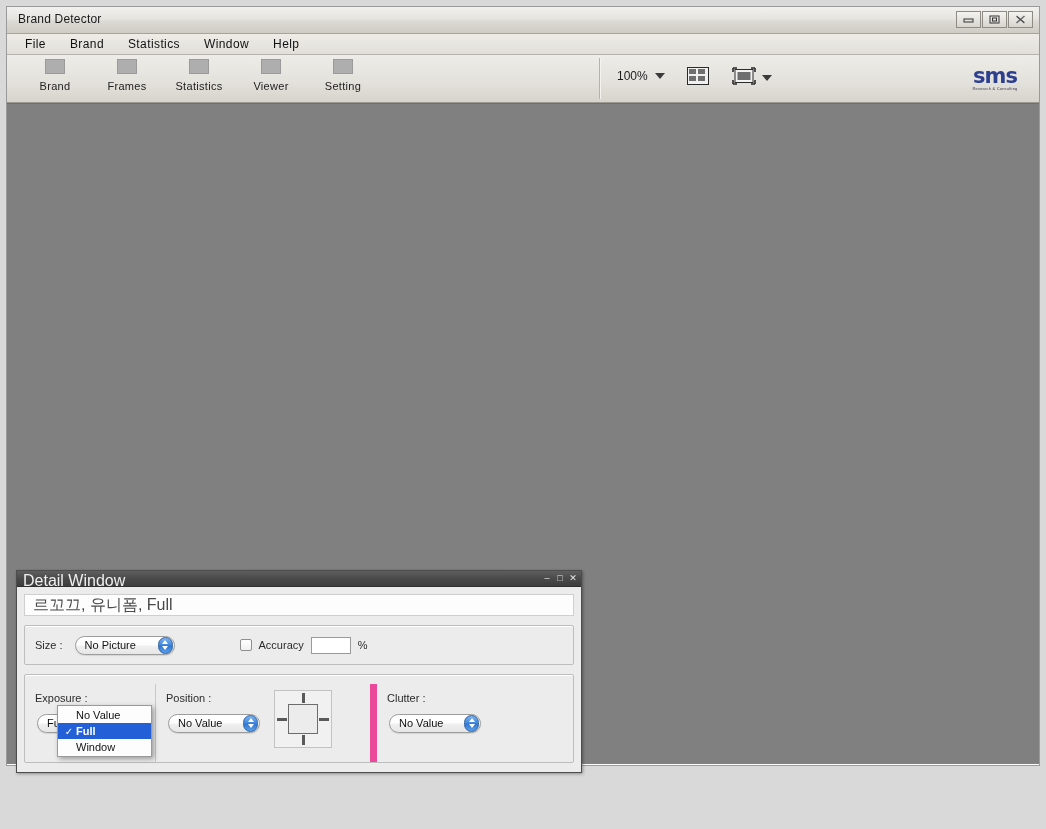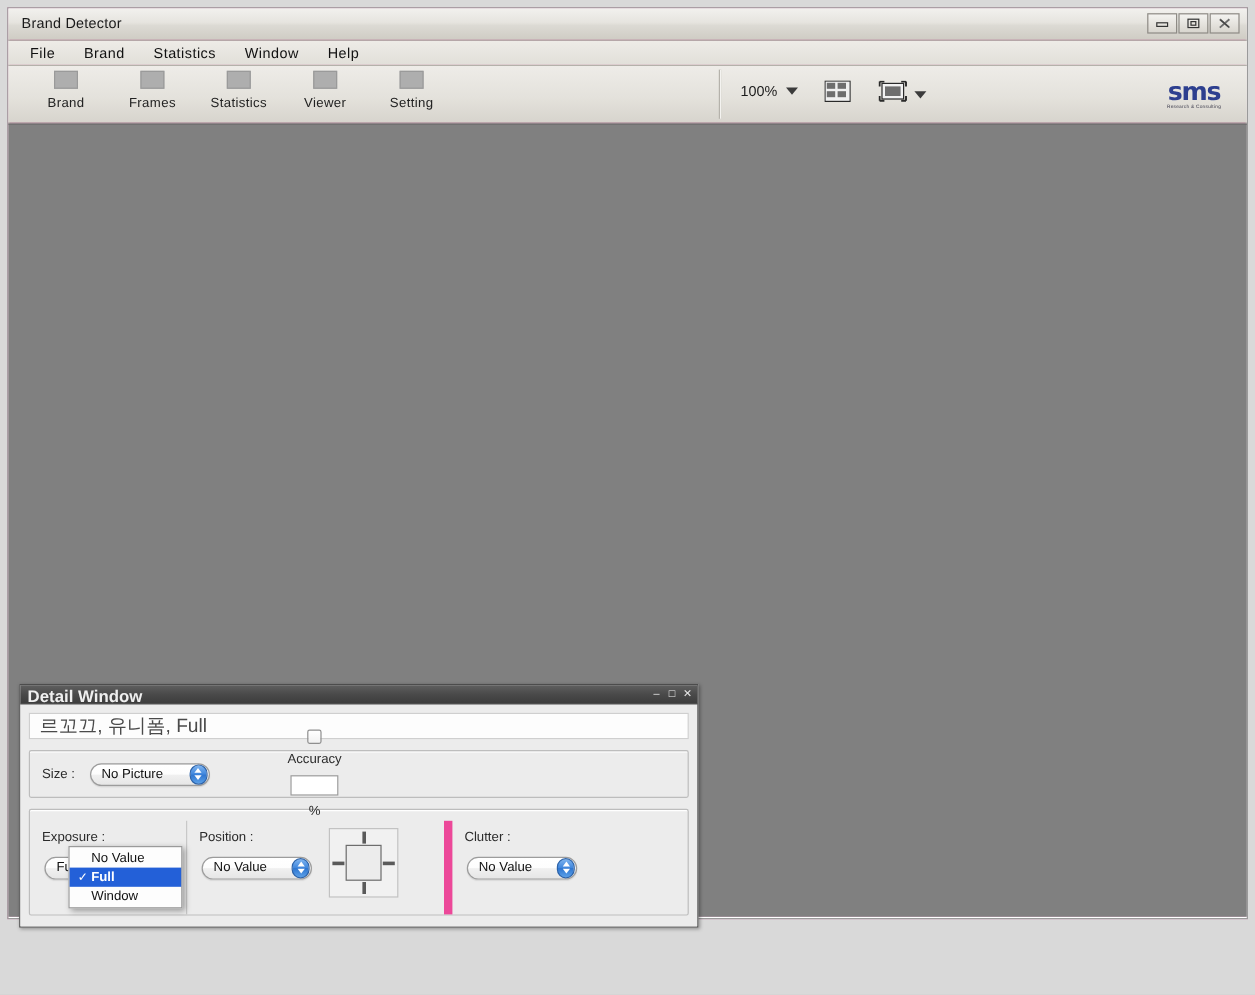--- a/index.html
+++ b/index.html
@@ -145,21 +145,21 @@
     box-shadow: 1px 1px 3px rgba(0,0,0,0.35);
   }
   #detail-titlebar {
     height: 15px;
     background: linear-gradient(to bottom, #5f5f5f 0%, #4a4a4a 50%, #3d3d3d 100%);
     position: relative;
     border-bottom: 1px solid #2f2f2f;
   }
   #detail-titlebar .dt-title {
     position: absolute; left: 6px; top: 1px;
-    font-size: 14px; color: #efefef; font-weight: bold;
+    font-size: 16px; color: #efefef;
   }
   .dt-controls {
     position: absolute; right: 3px; top: 2px;
     display: flex; gap: 3px; align-items: center;
   }
   .dt-btn {
     width: 10px; height: 10px;
     display: flex; align-items: center; justify-content: center;
     color: #e8e8e8;
     font-size: 9px; line-height: 1;
@@ -239,21 +239,20 @@
     border-top: 4px solid #ffffff;
   }
   #size-popup { width: 100px; }
   #exposure-popup { width: 92px; }
   #position-popup { width: 92px; }
   #clutter-popup { width: 92px; }
 
   #accuracy-block {
     display: flex; align-items: center; gap: 7px;
     margin-left: 53px;
-    flex-direction: column;
   }
   .checkbox {
     width: 12px; height: 12px;
     background: linear-gradient(to bottom, #ffffff, #f1f1f1);
     border: 1px solid #8f8f8f;
     border-radius: 2px;
     box-sizing: border-box;
   }
   .text-input {
     width: 40px; height: 17px;

